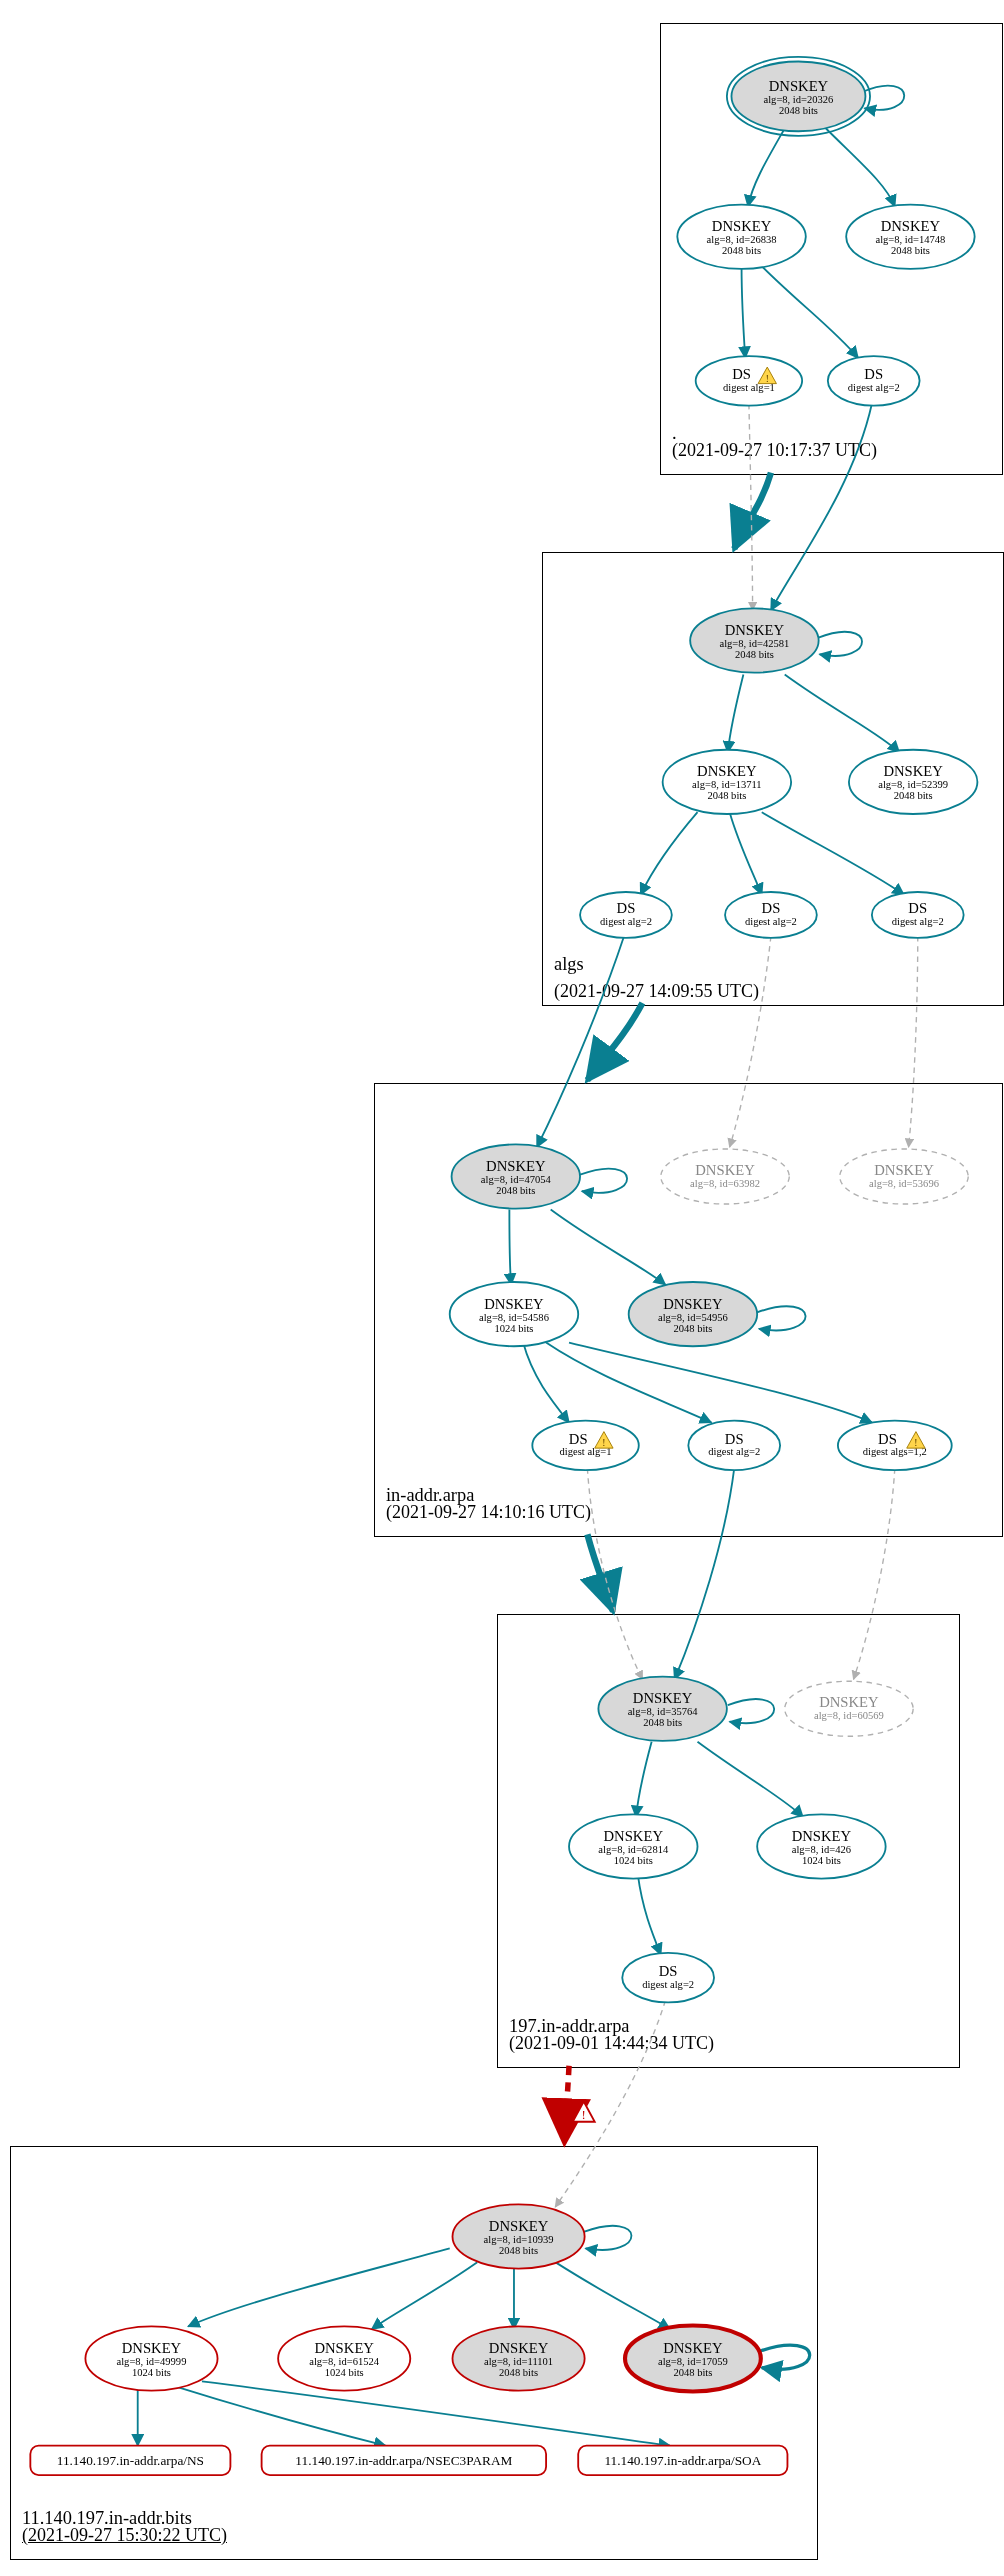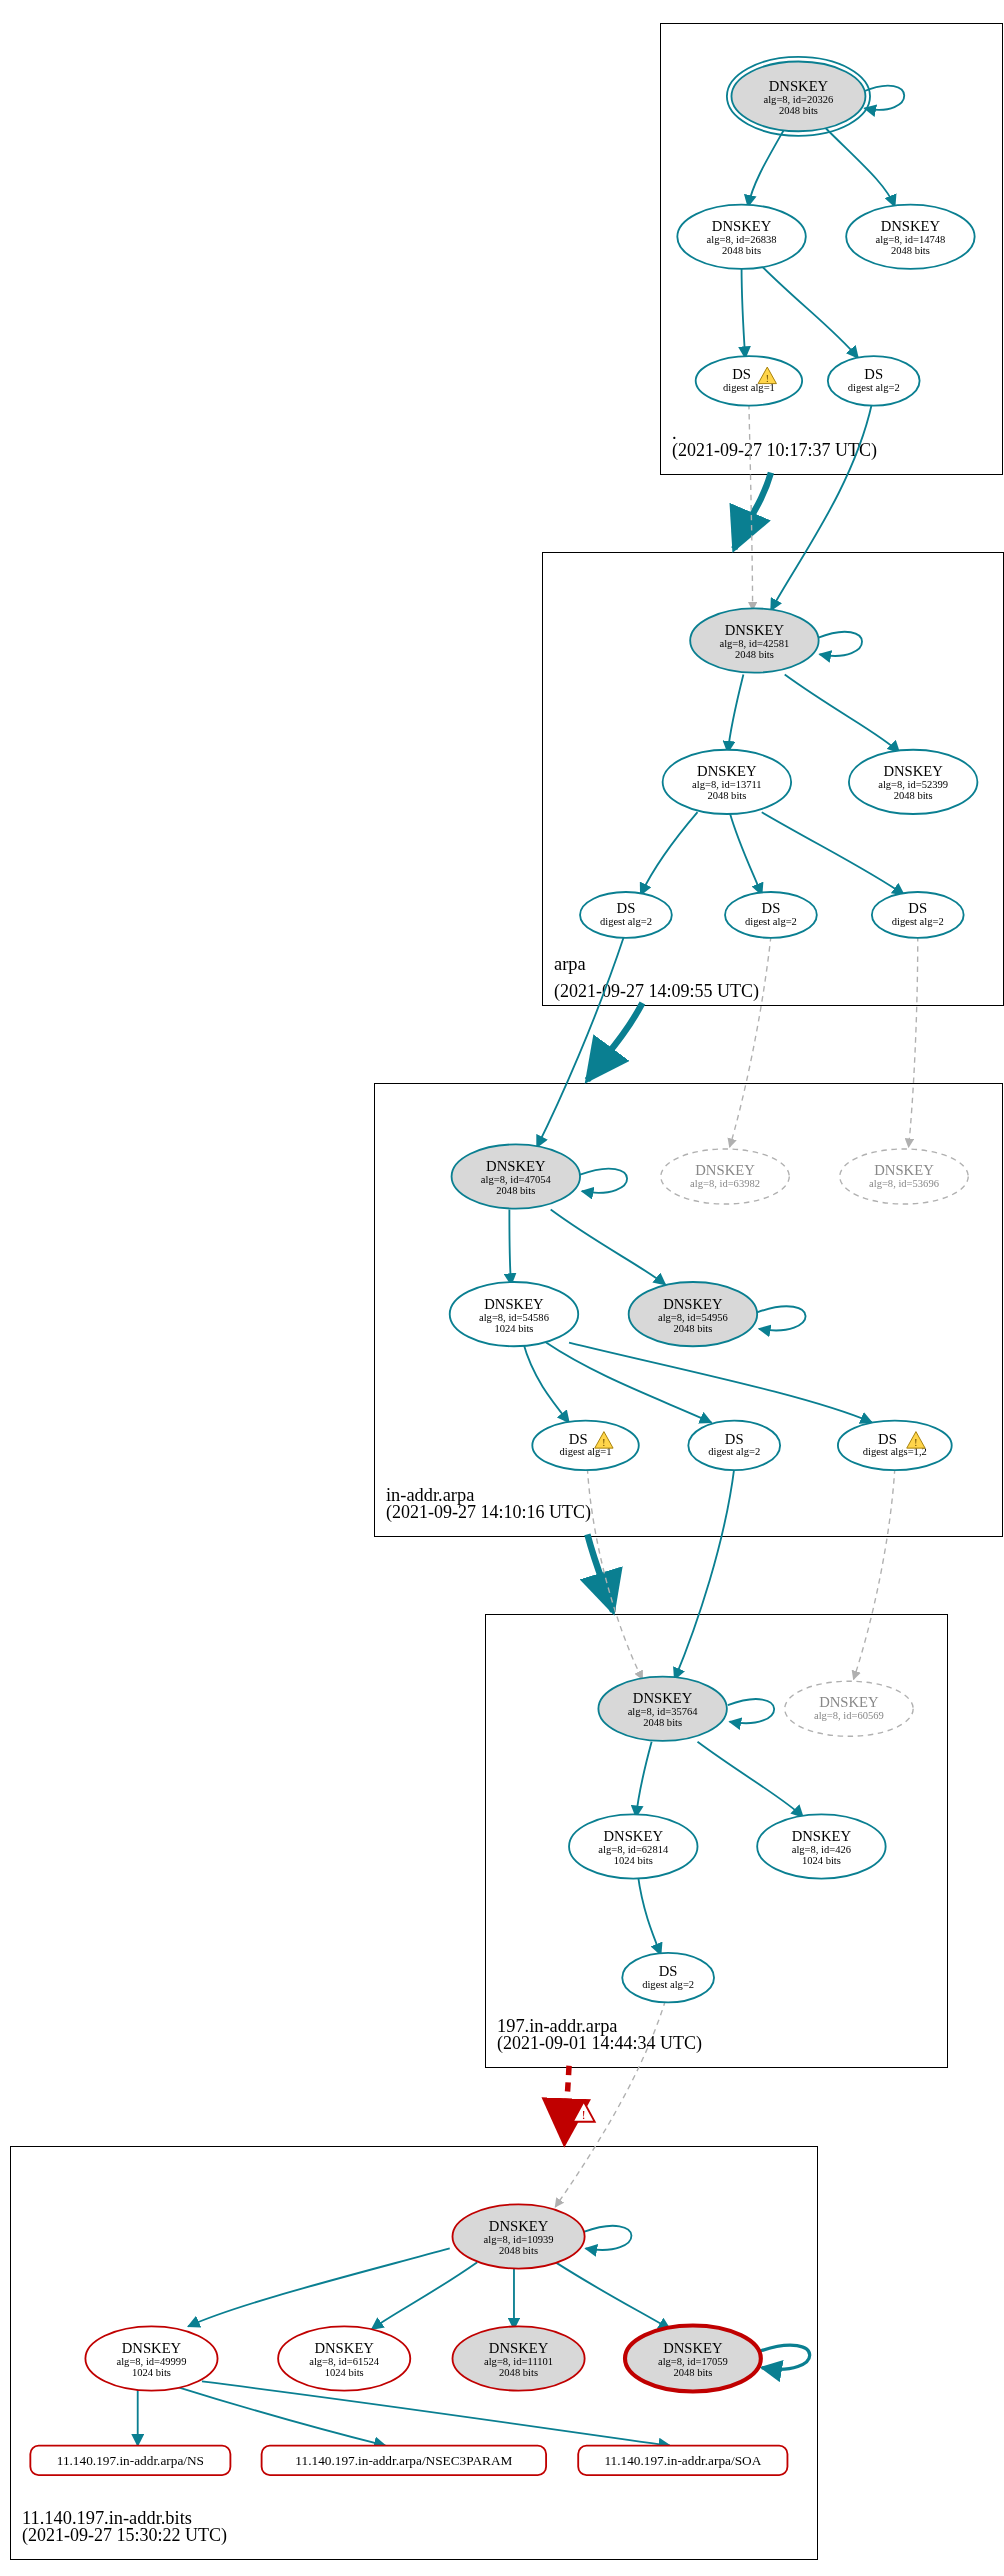--- a/index.html
+++ b/index.html
@@ -33,34 +33,34 @@
   .node text.subc  { text-anchor: middle; }
 </style>
 </head>
 <body>
 
 <div class="zone-box" style="left:660px; top:23px; width:341px; height:450px;">
   <div class="zone-label" style="bottom:31px;">.</div>
   <div class="zone-ts" style="bottom:13px;">(2021-09-27 10:17:37 UTC)</div>
 </div>
 <div class="zone-box" style="left:542px; top:552px; width:460px; height:452px;">
-  <div class="zone-label" style="bottom:31px;">arpa</div>
+  <div class="zone-label" style="bottom:31px;">algs</div>
   <div class="zone-ts" style="bottom:3px;">(2021-09-27 14:09:55 UTC)</div>
 </div>
 <div class="zone-box" style="left:374px; top:1083px; width:627px; height:452px;font-family:Liberation Serif, serif;">
   <div class="zone-label" style="bottom:31px;">in-addr.arpa</div>
   <div class="zone-ts" style="bottom:13px;margin-top:40px;">(2021-09-27 14:10:16 UTC)</div>
 </div>
-<div class="zone-box" style="left:485px; top:1614px; width:461px; height:452px;">
+<div class="zone-box" style="left:497px; top:1614px; width:461px; height:452px;">
   <div class="zone-label" style="bottom:31px;">197.in-addr.arpa</div>
   <div class="zone-ts" style="bottom:13px;">(2021-09-01 14:44:34 UTC)</div>
 </div>
 <div class="zone-box" style="left:10px; top:2146px; width:806px; height:412px;">
   <div class="zone-label" style="bottom:31px;">11.140.197.in-addr.bits</div>
-  <div class="zone-ts" style="bottom:13px;">(2021-09-27 15:30:22 UTC)</div>
+  <div class="zone-ts" style="bottom:13px;text-decoration:underline;">(2021-09-27 15:30:22 UTC)</div>
 </div>
 
 <svg width="1005" height="2576" viewBox="0 0 1095 2807">
   <defs>
     <marker id="ah-teal" viewBox="0 0 10 10" refX="9" refY="5" markerWidth="7" markerHeight="7" orient="auto-start-reverse">
       <path d="M0,0 L10,5 L0,10 z" fill="#0a7f91"></path>
     </marker>
     <marker id="ah-gray" viewBox="0 0 10 10" refX="9" refY="5" markerWidth="7" markerHeight="7" orient="auto-start-reverse">
       <path d="M0,0 L10,5 L0,10 z" fill="#b0b0b0"></path>
     </marker>

